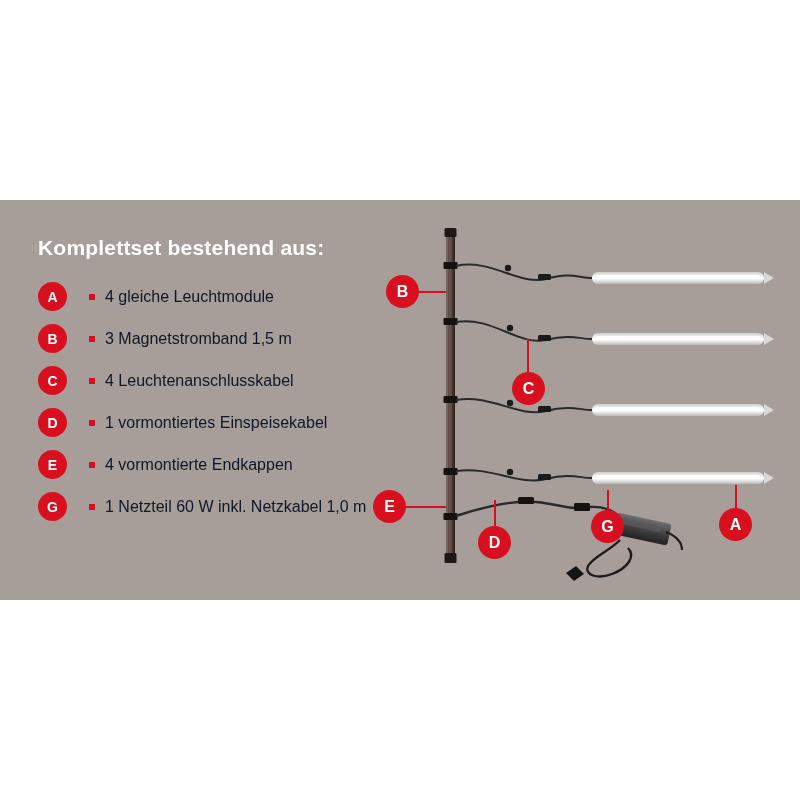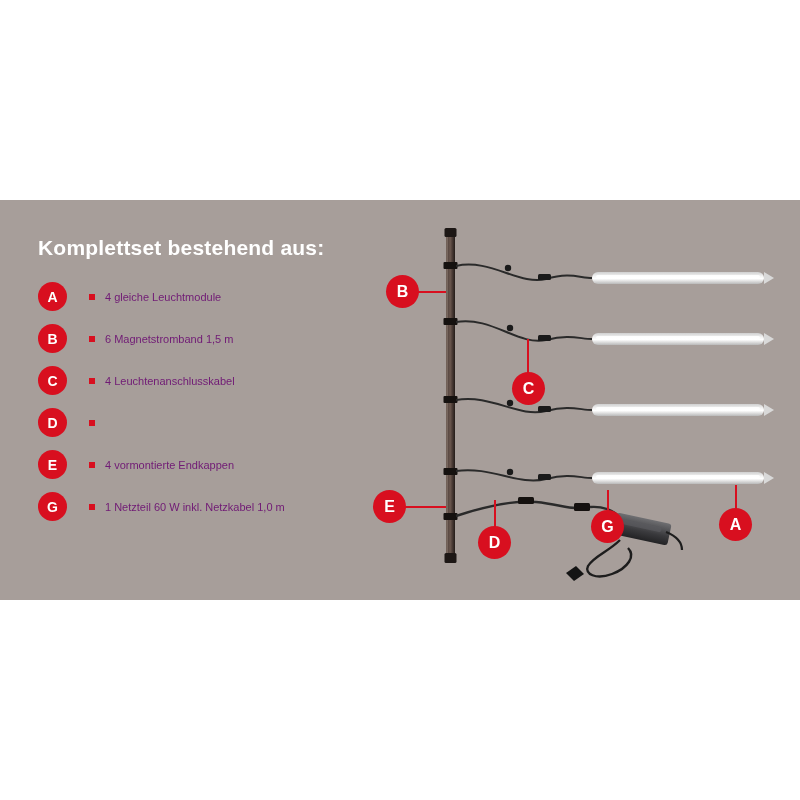--- a/index.html
+++ b/index.html
@@ -64,22 +64,22 @@
   }
   .bullet {
     width: 6px;
     height: 6px;
     background: #d80f1f;
     margin-left: 22px;
     margin-right: 10px;
     flex: 0 0 auto;
   }
   .legend-text {
-    color: #701a75;
-    font-size: 11px;
+    color: #0f172a;
+    font-size: 16px;
     white-space: nowrap;
   }
 
   
   #diagram {
     position: absolute;
     left: 370px;
     top: 0;
     width: 430px;
     height: 400px;
@@ -120,32 +120,33 @@
 
       <div class="legend-row">
         <div class="badge">A</div>
         <div class="bullet"></div>
         <div class="legend-text">4 gleiche Leuchtmodule</div>
       </div>
 
       <div class="legend-row">
         <div class="badge">B</div>
         <div class="bullet"></div>
-        <div class="legend-text">6 Magnetstromband 1,5 m</div>
+        <div class="legend-text">3 Magnetstromband 1,5 m</div>
       </div>
 
       <div class="legend-row">
         <div class="badge">C</div>
         <div class="bullet"></div>
         <div class="legend-text">4 Leuchtenanschlusskabel</div>
       </div>
 
       <div class="legend-row">
         <div class="badge">D</div>
         <div class="bullet"></div>
+        <div class="legend-text">1 vormontiertes Einspeisekabel</div>
       </div>
 
       <div class="legend-row">
         <div class="badge">E</div>
         <div class="bullet"></div>
         <div class="legend-text">4 vormontierte Endkappen</div>
       </div>
 
       <div class="legend-row">
         <div class="badge">G</div>

